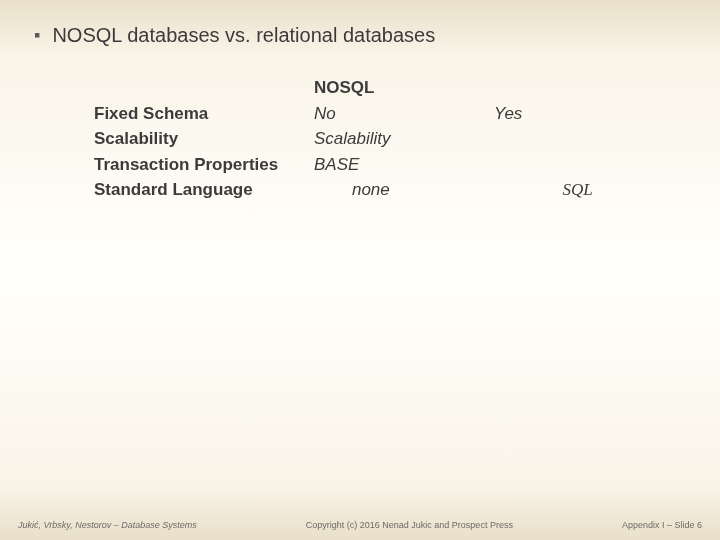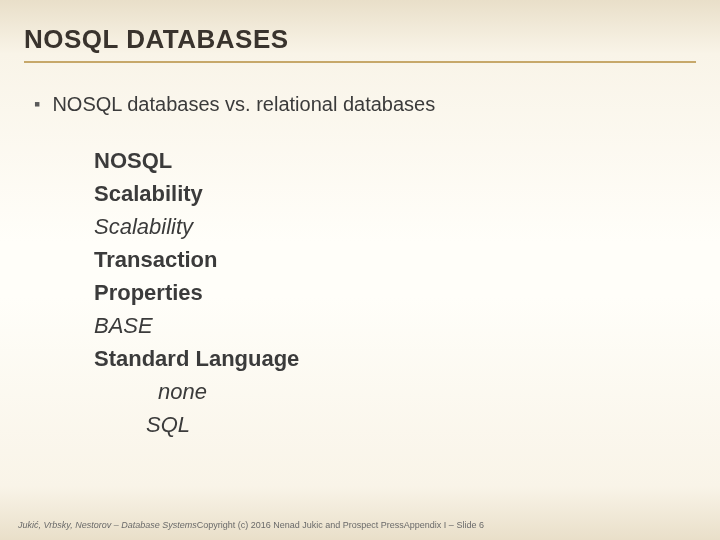--- a/index.html
+++ b/index.html
@@ -50,23 +50,22 @@
   }
   .bullet-text {
     font-size: 20px;
     color: #3b3b3b;
   }
   .table-area {
     margin: 28px 0 0 60px;
   }
   .row {
     display: flex;
-    font-size: 22px;
+    font-size: 17px;
     line-height: 1.5;
-    flex-direction: column;
   }
   .col-label {
     width: 220px;
     font-weight: bold;
     color: #3b3b3b;
   }
   .col-nosql {
     width: 180px;
     font-style: italic;
     color: #3b3b3b;
@@ -78,62 +77,64 @@
   }
   .hdr {
     font-weight: bold;
     font-style: normal;
   }
   .offset {
     padding-left: 64px;
   }
   .offset-rel {
     padding-left: 52px;
+    font-family: Liberation Serif, serif;
   }
   .footer {
     position: absolute;
     bottom: 10px;
     left: 0;
     width: 720px;
     display: flex;
-    justify-content: flex-start;
+    justify-content: space-between;
     align-items: baseline;
     box-sizing: border-box;
     padding: 0 18px;
     font-size: 9px;
     color: #6a6a6a;
     font-style: italic;
   }
   .footer .mid {
     font-style: normal;
   }
   .footer .right {
     font-style: normal;
   }
 </style>
 </head>
 <body>
 
 <div class="slide">
 
-  <div class="title-wrap">
-    <h1 class="title">NOSQL DATABASES</h1>
-    <div class="title-rule"></div>
-  </div>
 
   <div class="body">
     <div class="bullet-row">
       <span class="bullet-mark">▪</span>
       <span class="bullet-text">NOSQL databases vs. relational databases</span>
     </div>
 
     <div class="table-area">
       <div class="row">
         <div class="col-label"></div>
         <div class="col-nosql hdr">NOSQL</div>
+      </div>
+      <div class="row">
+        <div class="col-label">Fixed Schema</div>
+        <div class="col-nosql">No</div>
+        <div class="col-rel">Yes</div>
       </div>
       <div class="row">
         <div class="col-label">Scalability</div>
         <div class="col-nosql">Scalability</div>
       </div>
       <div class="row">
         <div class="col-label">Transaction Properties</div>
         <div class="col-nosql">BASE</div>
       </div>
       <div class="row">

